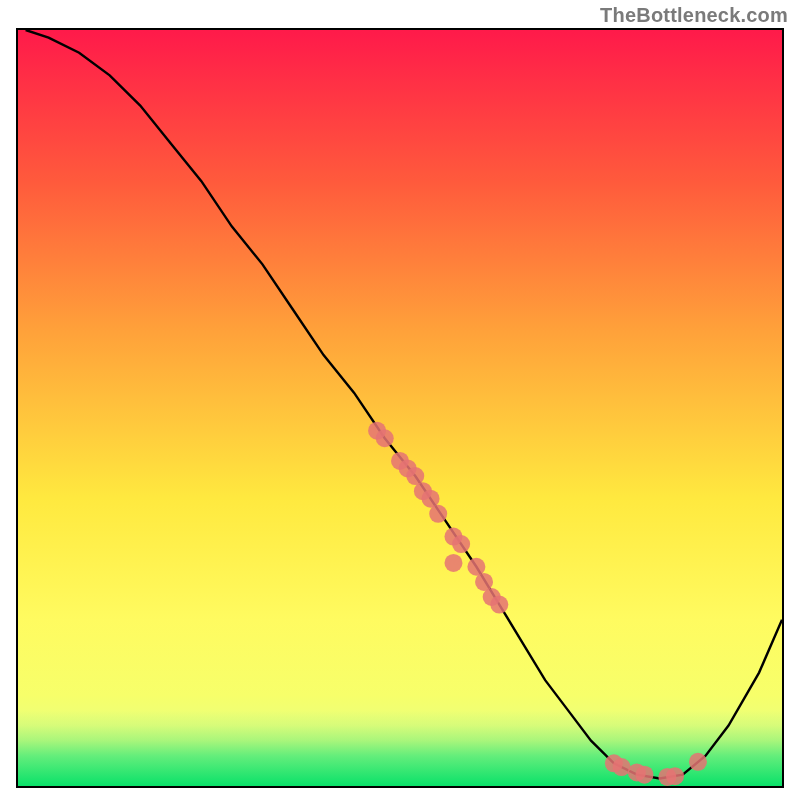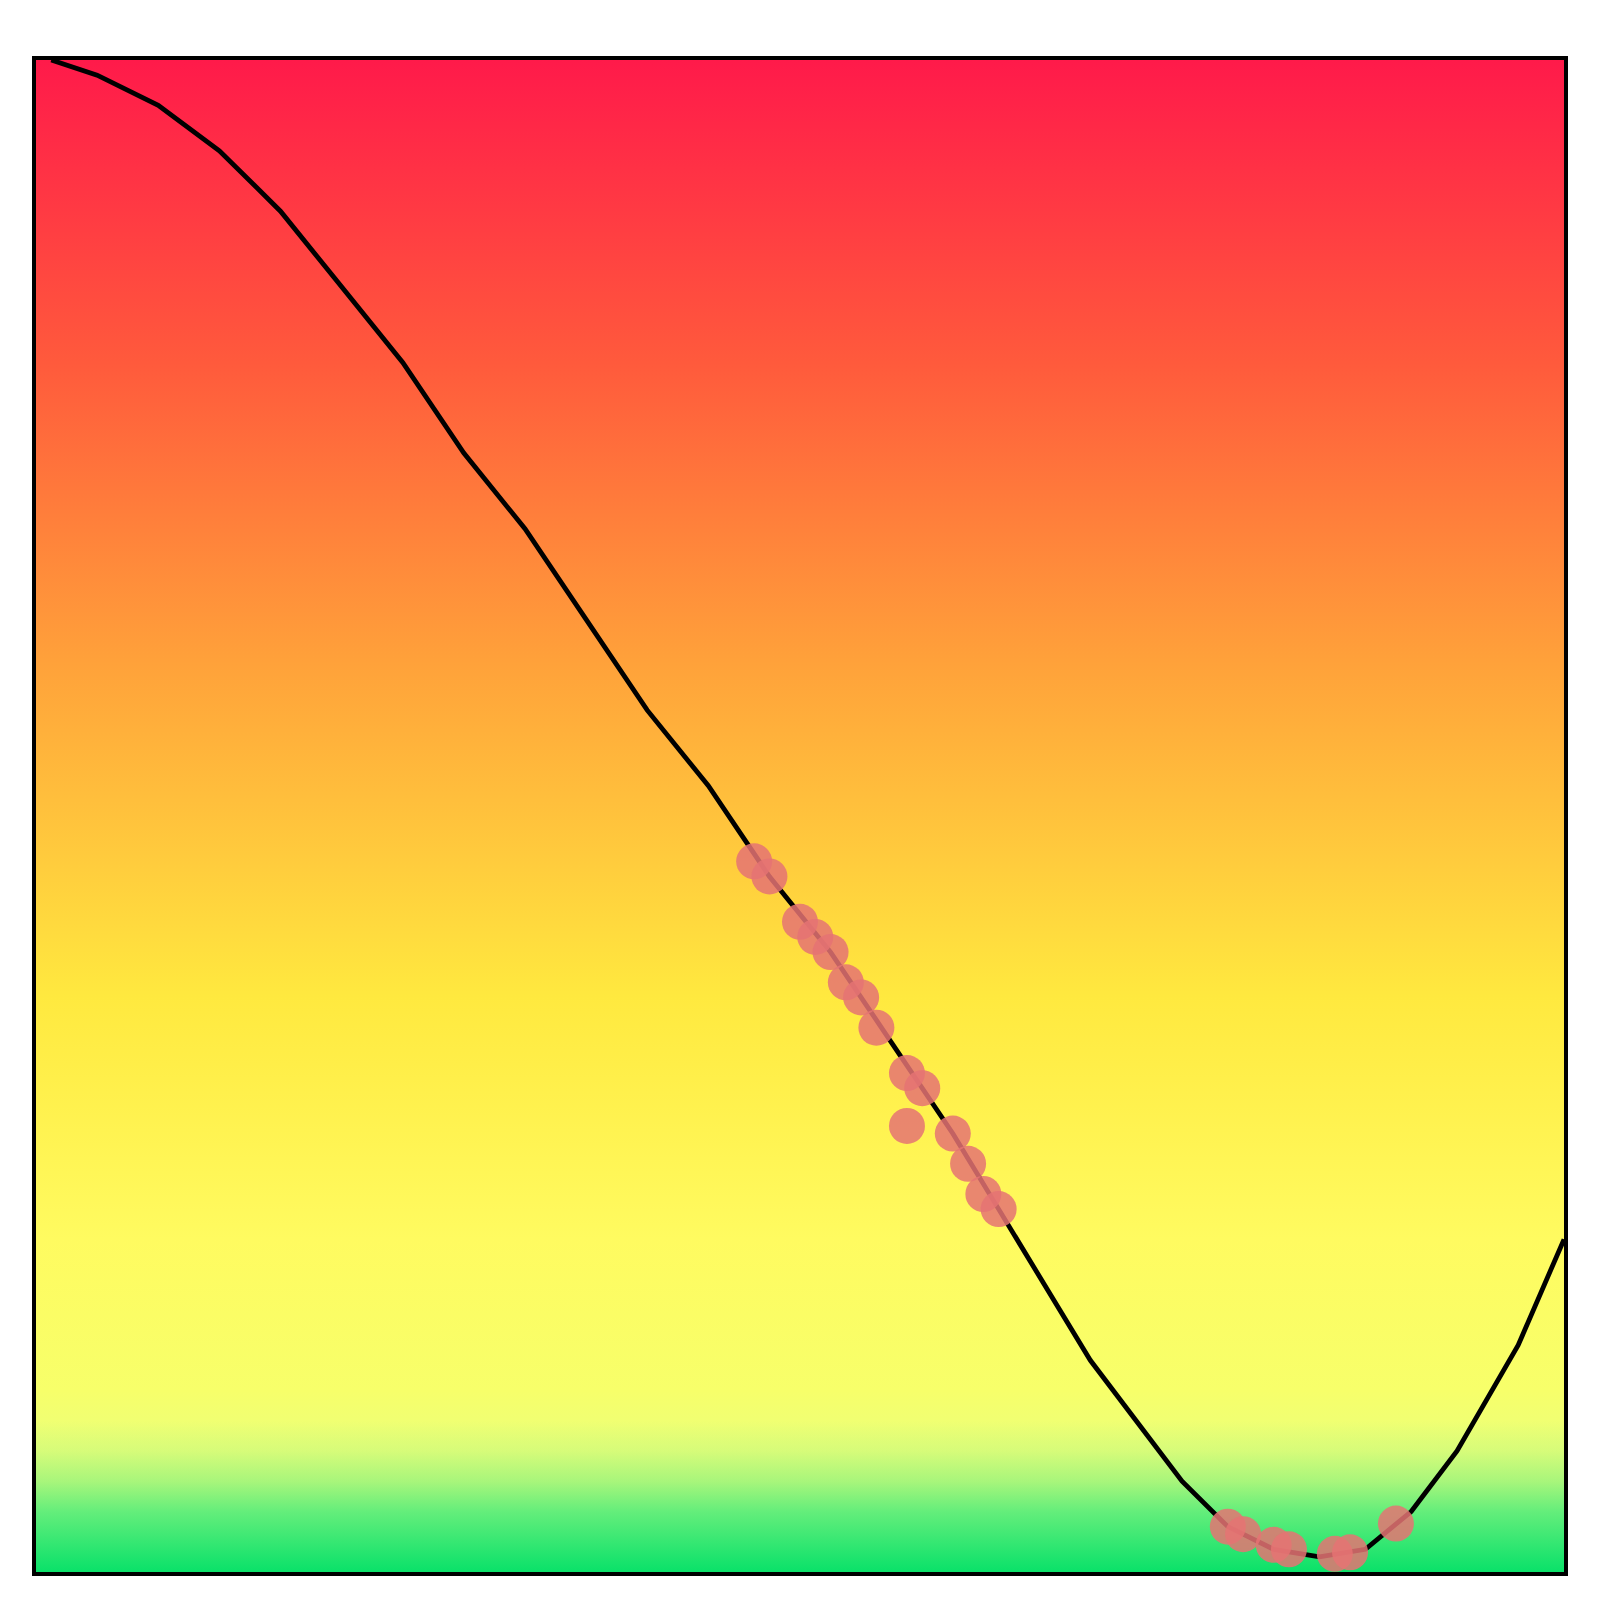--- a/index.html
+++ b/index.html
@@ -67,20 +67,21 @@
     font-weight: 600;
     letter-spacing: 0.2px;
     user-select: none;
   }
 </style>
 </head>
 <body>
 
 <div class="canvas-wrap">
 
+  <div class="watermark">TheBottleneck.com</div>
 
   <div class="plot-frame">
     <div class="gradient-bg"></div>
 
     <svg class="curve" viewBox="0 0 764 756" preserveAspectRatio="none">
       <g>
         <path id="curve-path" d="M7.64 0.00 L30.56 7.56 L61.12 22.68 L91.68 45.36 L122.24 75.60 L152.80 113.40 L183.36 151.20 L213.92 196.56 L244.48 234.36 L275.04 279.72 L305.60 325.08 L336.16 362.88 L366.72 408.24 L397.28 446.04 L427.84 491.40 L458.40 536.76 L481.32 574.56 L504.24 612.36 L527.16 650.16 L550.08 680.40 L573.00 710.64 L595.92 733.32 L618.84 744.66 L641.76 748.44 L664.68 744.66 L687.60 725.76 L710.52 695.52 L741.08 642.60 L764.00 589.68" fill="none" stroke="#000" stroke-width="2.4"></path>
       </g>
       <g id="scatter-group">
           <circle cx="359.08" cy="400.68" r="9" fill="#e57373" fill-opacity="0.85"></circle>

